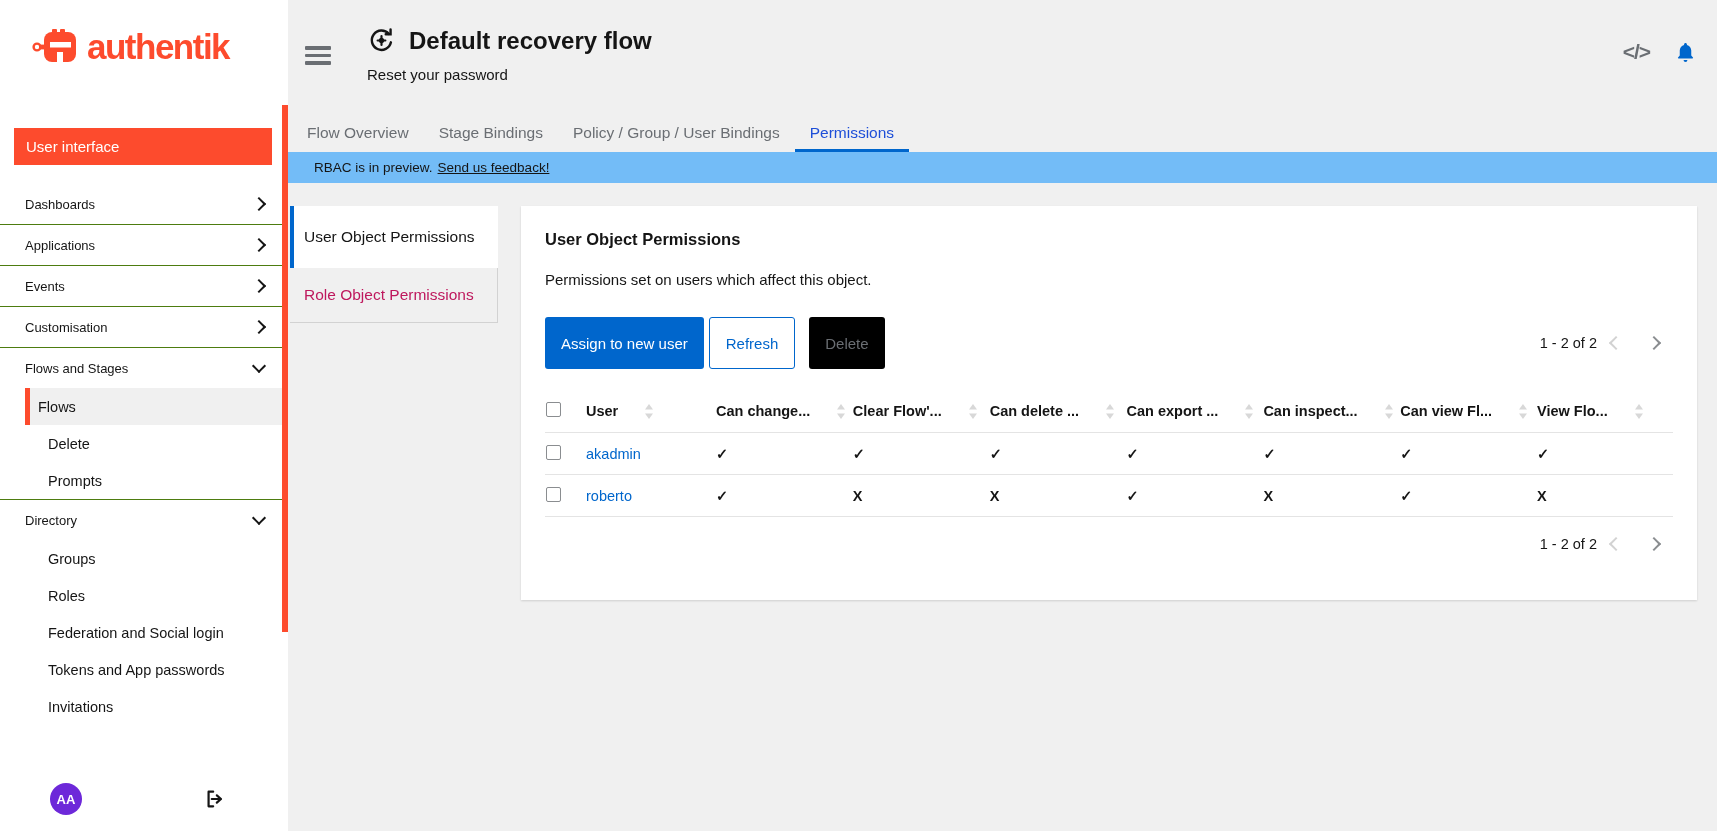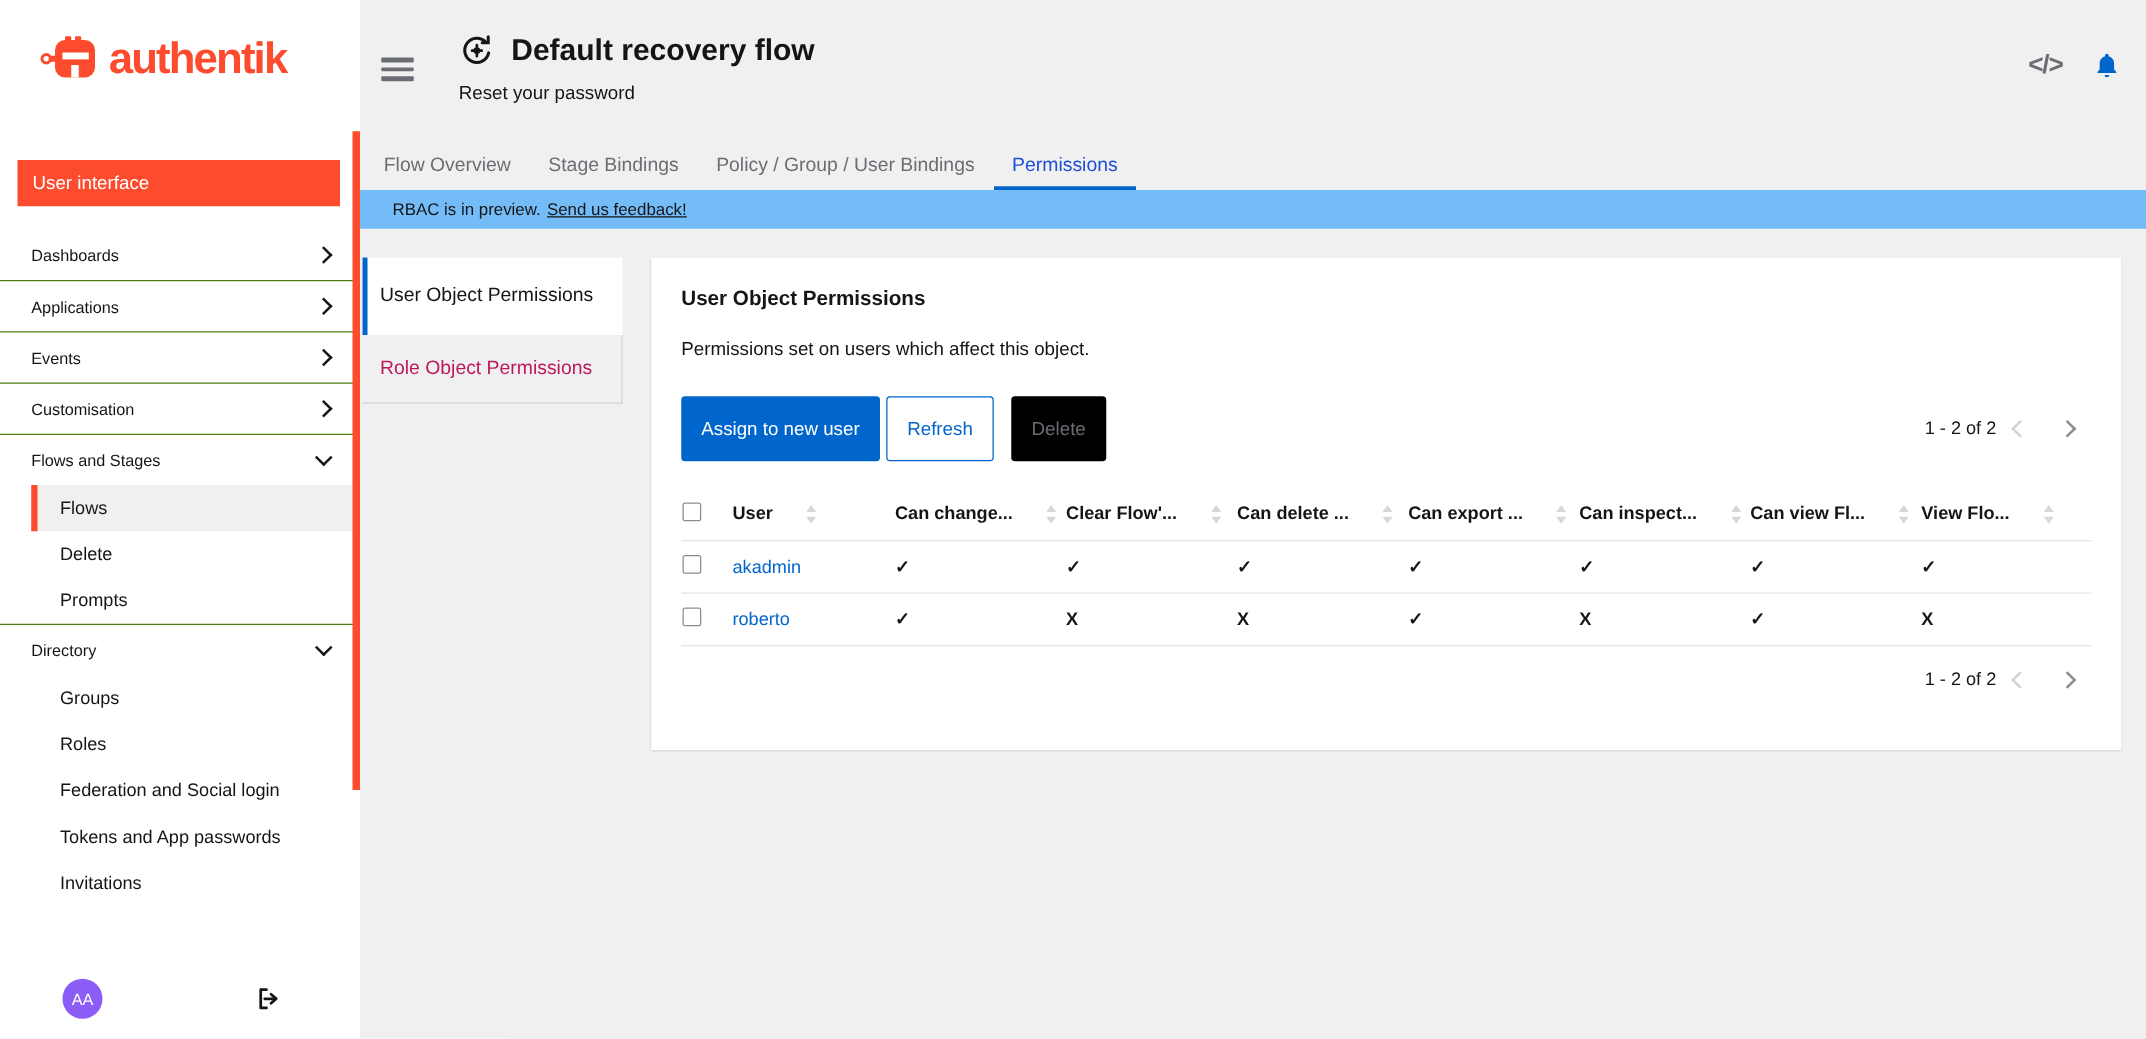--- a/index.html
+++ b/index.html
@@ -17,25 +17,25 @@
   .nav{margin-top:19px;}
   .nav-section{border-top:1px solid #4d7c0f;}
   .nav-section:first-child{border-top:none;}
   .nav-item{height:40px;display:flex;align-items:center;justify-content:space-between;
     padding:0 24px 0 25px;font-size:13px;cursor:pointer;}
   .chev{width:8px;height:8px;border-right:2.5px solid #151515;border-bottom:2.5px solid #151515;display:inline-block;}
   .chev-right{transform:rotate(-45deg);}
   .chev-down{transform:rotate(45deg);margin-top:-4px;}
   .nav-child{height:37px;display:flex;align-items:center;margin-left:25px;
     padding-left:23px;font-size:14.5px;cursor:pointer;}
-  .nav-child.active{background:#f0f0f0;border-left:5px solid #fd4b2d;padding-left:18px;}
+  .nav-child.active{background:#f0f0f0;border-left:5px solid #fd4b2d;padding-left:8px;}
   .sidebar-footer{position:absolute;bottom:16px;left:0;right:6px;display:flex;
     align-items:center;justify-content:space-between;padding:0 56px 0 50px;}
-  .avatar{width:32px;height:32px;border-radius:50%;background:#8b5cf6;color:#fff;
-    font-size:13px;font-weight:normal;display:flex;align-items:center;justify-content:center;cursor:pointer;}
+  .avatar{width:32px;height:32px;border-radius:50%;background:#6d28d9;color:#fff;
+    font-size:13px;font-weight:bold;display:flex;align-items:center;justify-content:center;cursor:pointer;}
   .logout{cursor:pointer;display:flex;}
 
   
   .main{flex:1;background:#f0f0f0;display:flex;flex-direction:column;position:relative;}
   .header{height:113px;position:relative;display:flex;}
   .hamburger{margin:46px 0 0 17px;width:26px;cursor:pointer;}
   .hamburger span{display:block;width:26px;height:3.5px;background:#6a6e73;border-radius:1px;margin-bottom:4px;}
   .title-block{margin:26px 0 0 36px;}
   .title-row{display:flex;align-items:center;gap:13px;}
   .title-row h1{margin:0;font-size:24px;font-weight:bold;}

